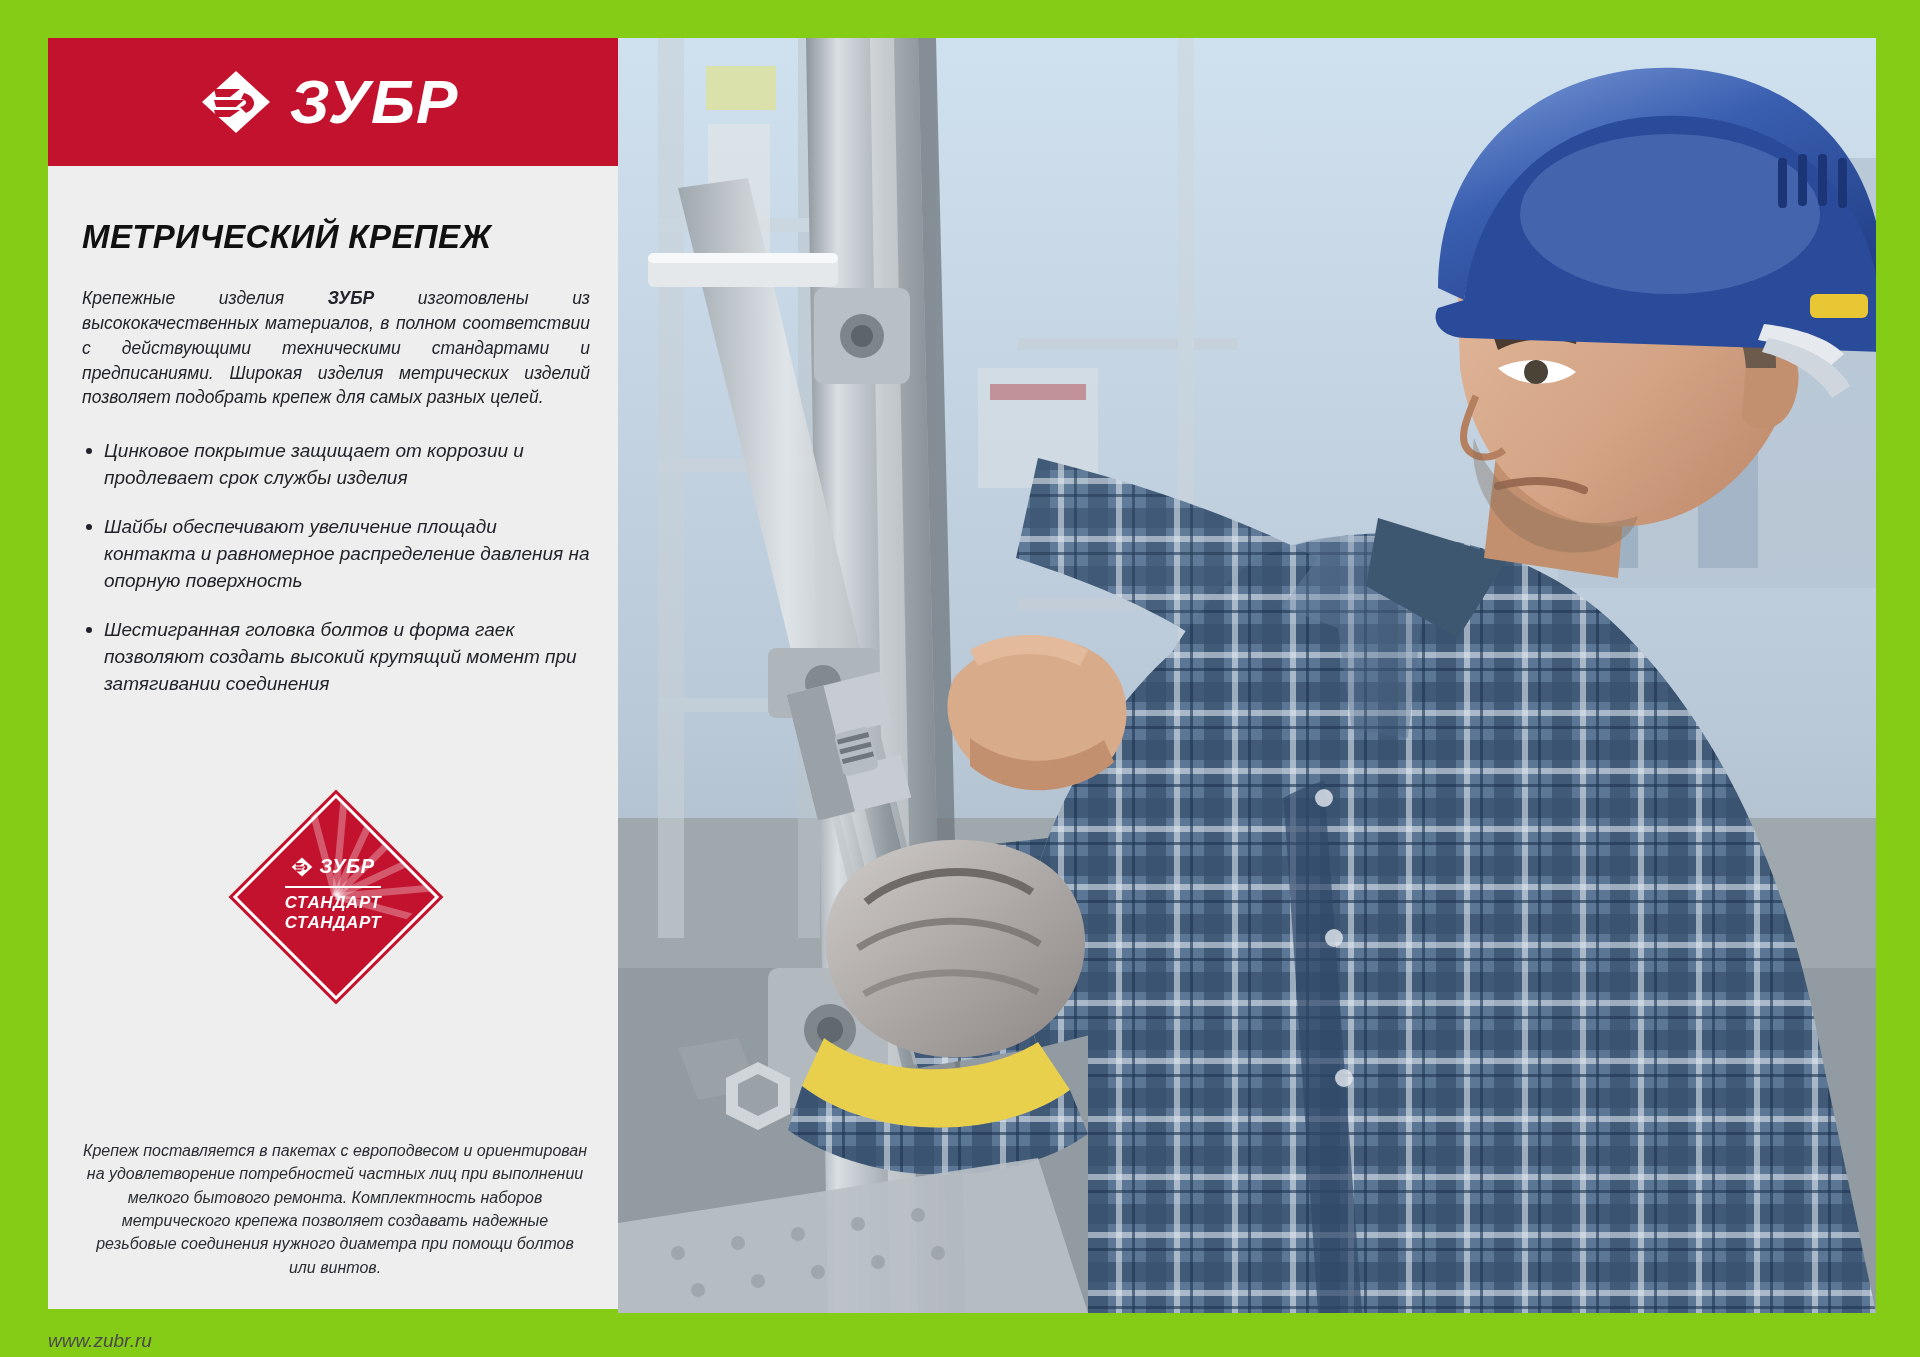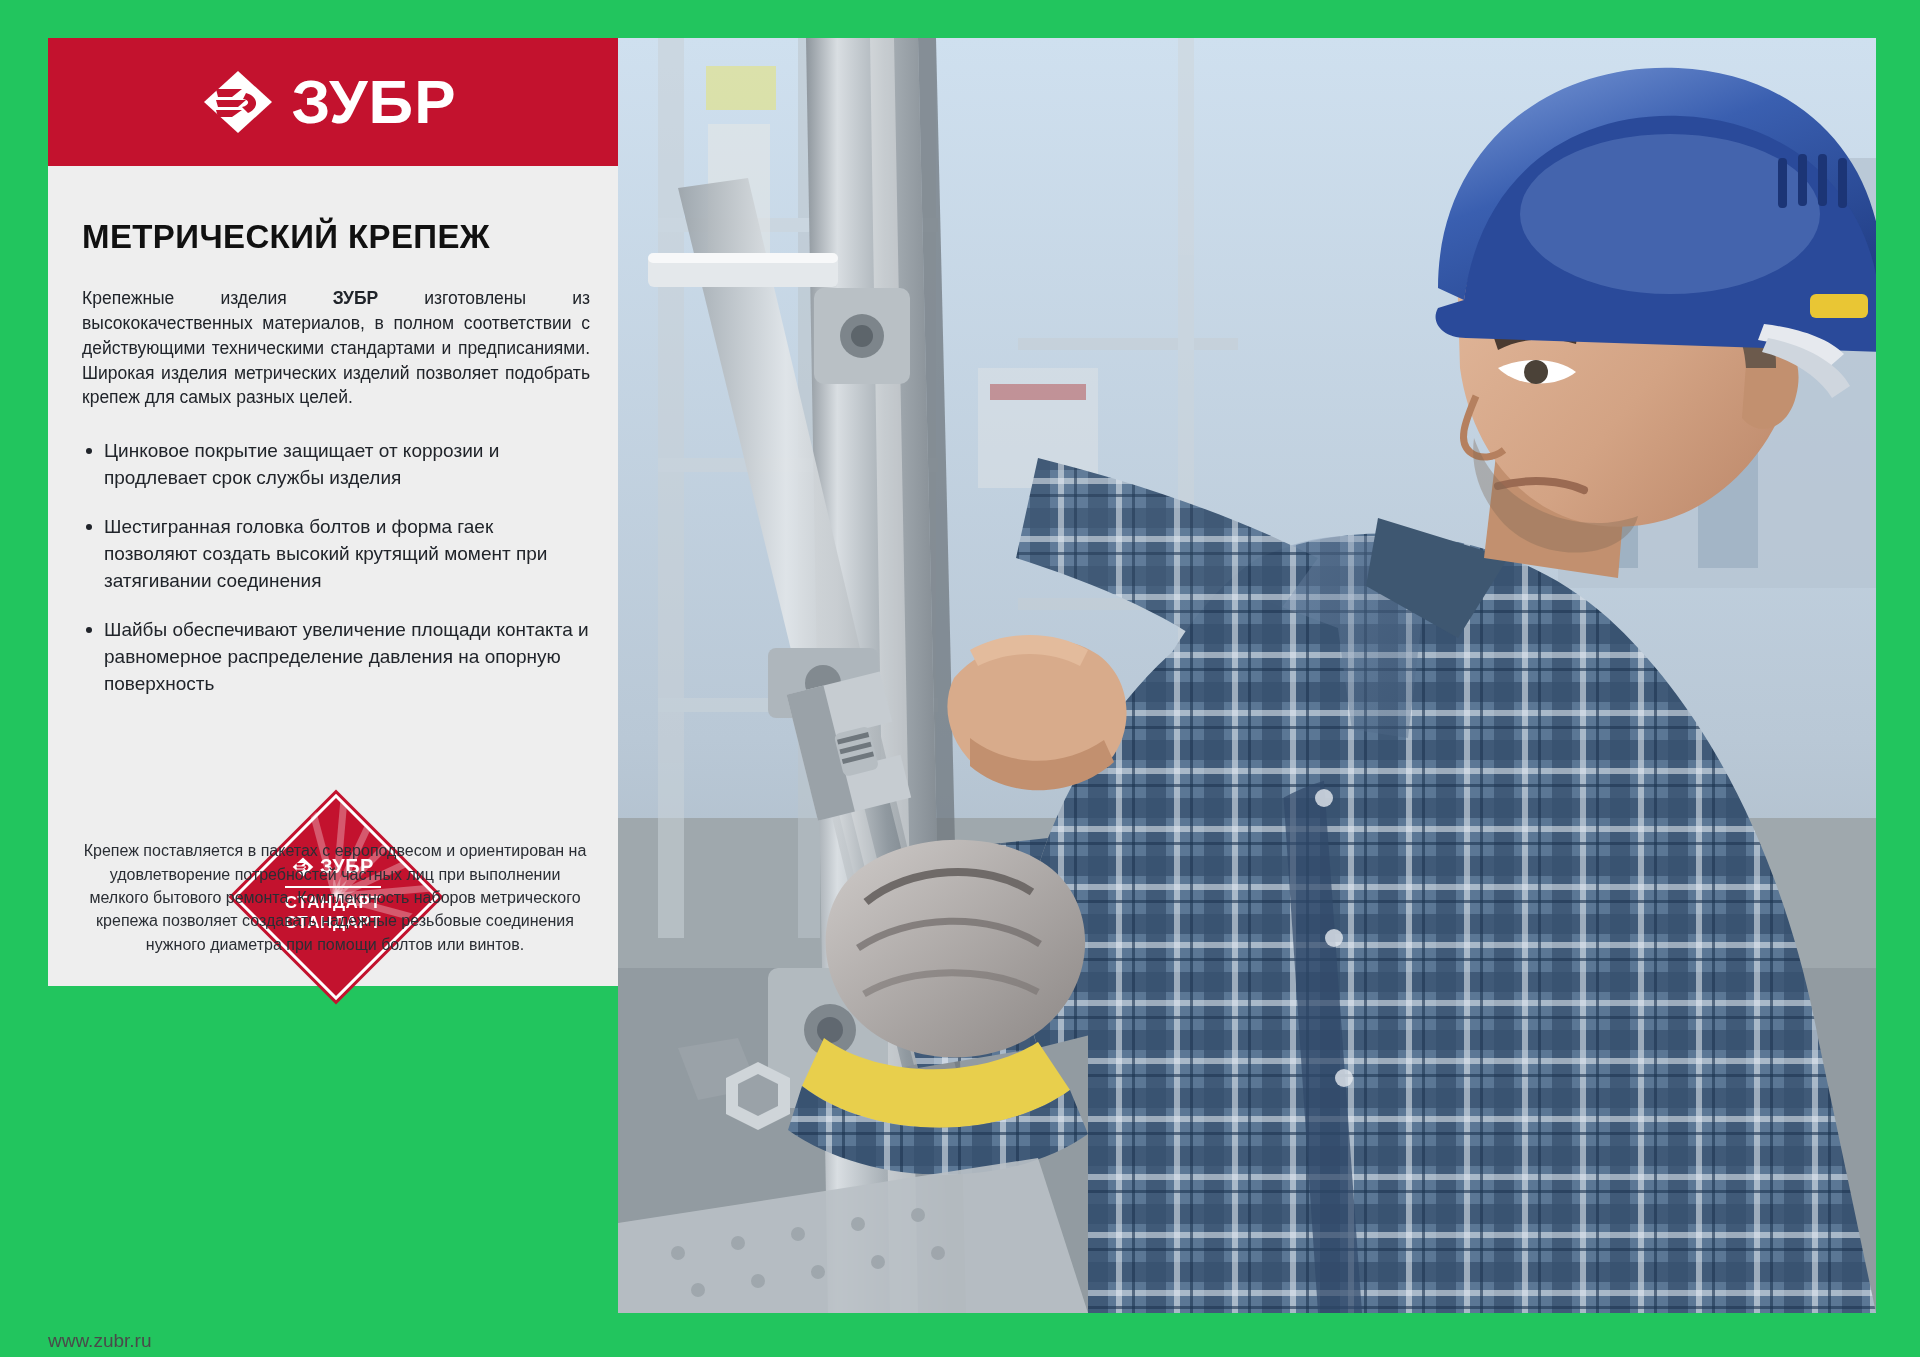--- a/index.html
+++ b/index.html
@@ -12,21 +12,22 @@
     height: 1357px;
     font-family: "Liberation Sans", sans-serif;
     color: #1a1a1a;
     position: relative;
     overflow: hidden;
   }
 
   .page {
     position: absolute;
     inset: 0;
-    background: #22c55e;
+    background: #84cc16;
+    font-style: italic;
   }
 
   
   .left-col {
     position: absolute;
     left: 48px;
     top: 38px;
     width: 570px;
     height: 1285px;
   }
@@ -54,21 +55,21 @@
     color: #ffffff;
     font-size: 62px;
     font-weight: bold;
     letter-spacing: 1px;
     line-height: 1;
     font-family: "Liberation Sans", sans-serif;
   }
 
   .info-panel {
     width: 570px;
-    height: 820px;
+    height: 1143px;
     background: #eeeeee;
     box-sizing: border-box;
     padding: 52px 28px 24px 34px;
     position: relative;
   }
 
   .panel-title {
     font-size: 33px;
     font-weight: bold;
     letter-spacing: 0.4px;
@@ -245,22 +246,22 @@
     </div>
 
     <div class="info-panel">
 
       <h1 class="panel-title">МЕТРИЧЕСКИЙ КРЕПЕЖ</h1>
 
       <p class="intro"><span>Крепежные изделия </span><b>ЗУБР</b><span> изготовлены из высококачественных материалов, в полном соответствии с действующими техническими стандартами и предписаниями. Широкая изделия метрических изделий позволяет подобрать крепеж для самых разных целей.</span></p>
 
       <ul class="bullets">
         <li>Цинковое покрытие защищает от коррозии и продлевает срок службы изделия</li>
+        <li>Шайбы обеспечивают увеличение площади контакта и равномерное распределение давления на опорную поверхность</li>
         <li>Шестигранная головка болтов и форма гаек позволяют создать высокий крутящий момент при затягивании соединения</li>
-        <li>Шайбы обеспечивают увеличение площади контакта и равномерное распределение давления на опорную поверхность</li>
       </ul>
 
       <div class="seal-wrap">
         <div class="seal-diamond"></div>
         <div class="seal-rays">
           <i style="transform:rotate(-60deg)"></i>
           <i style="transform:rotate(-40deg)"></i>
           <i style="transform:rotate(-20deg)"></i>
           <i style="transform:rotate(0deg)"></i>
           <i style="transform:rotate(20deg)"></i>

